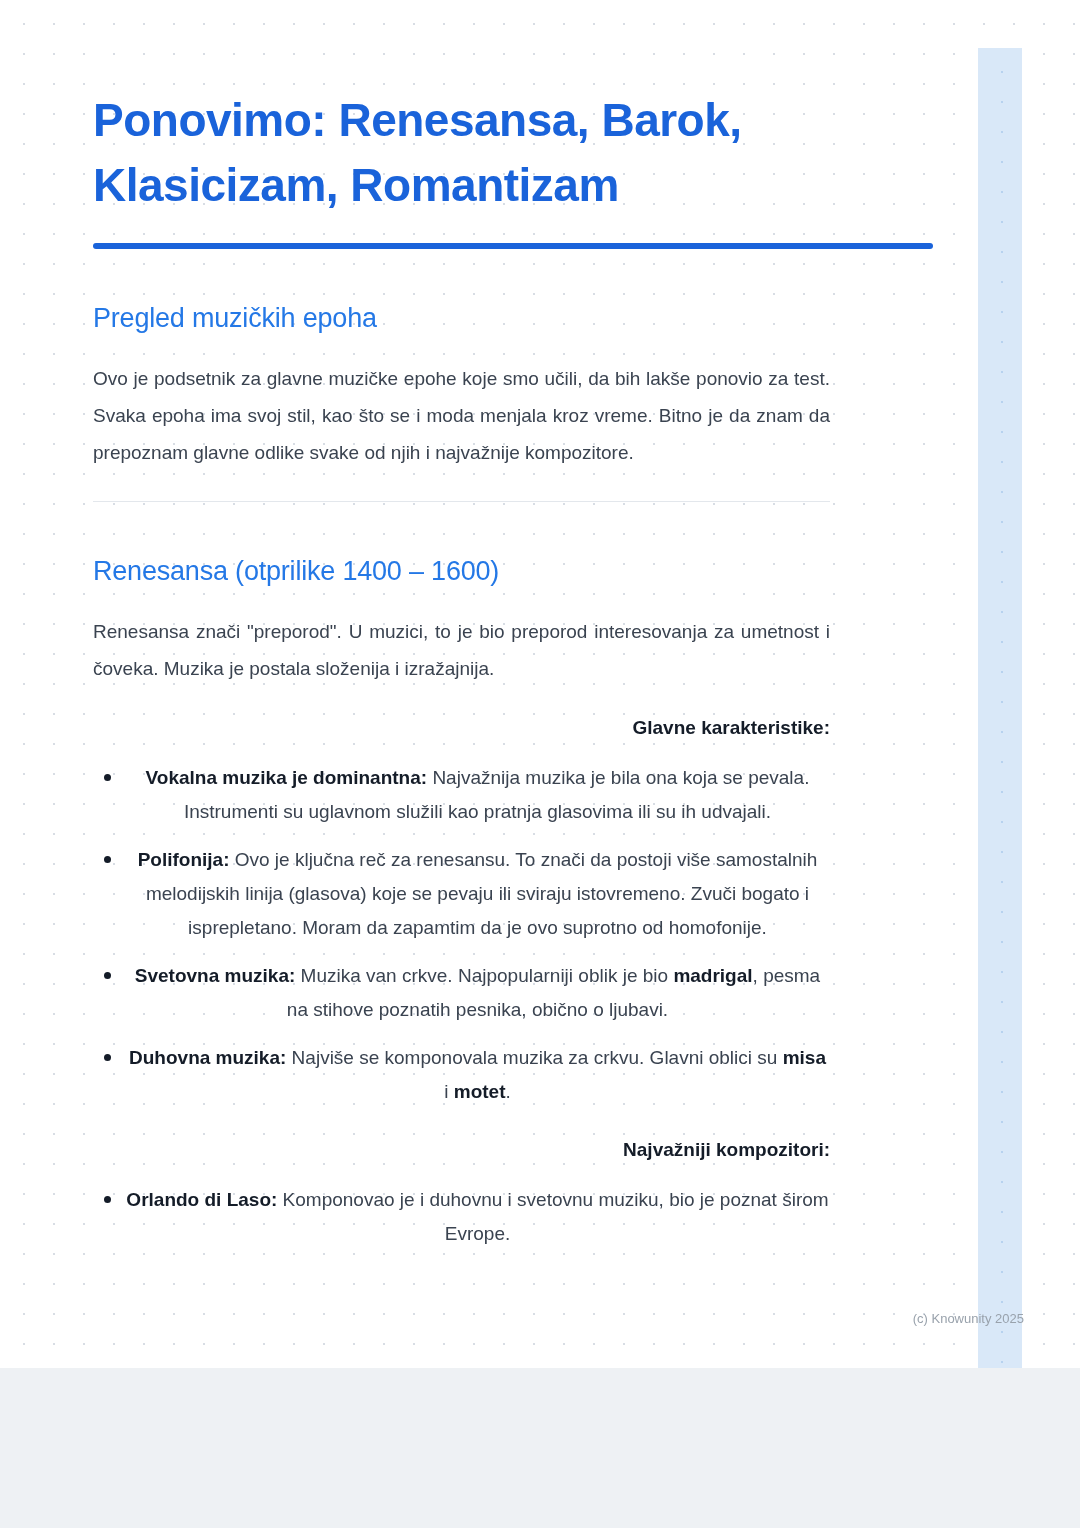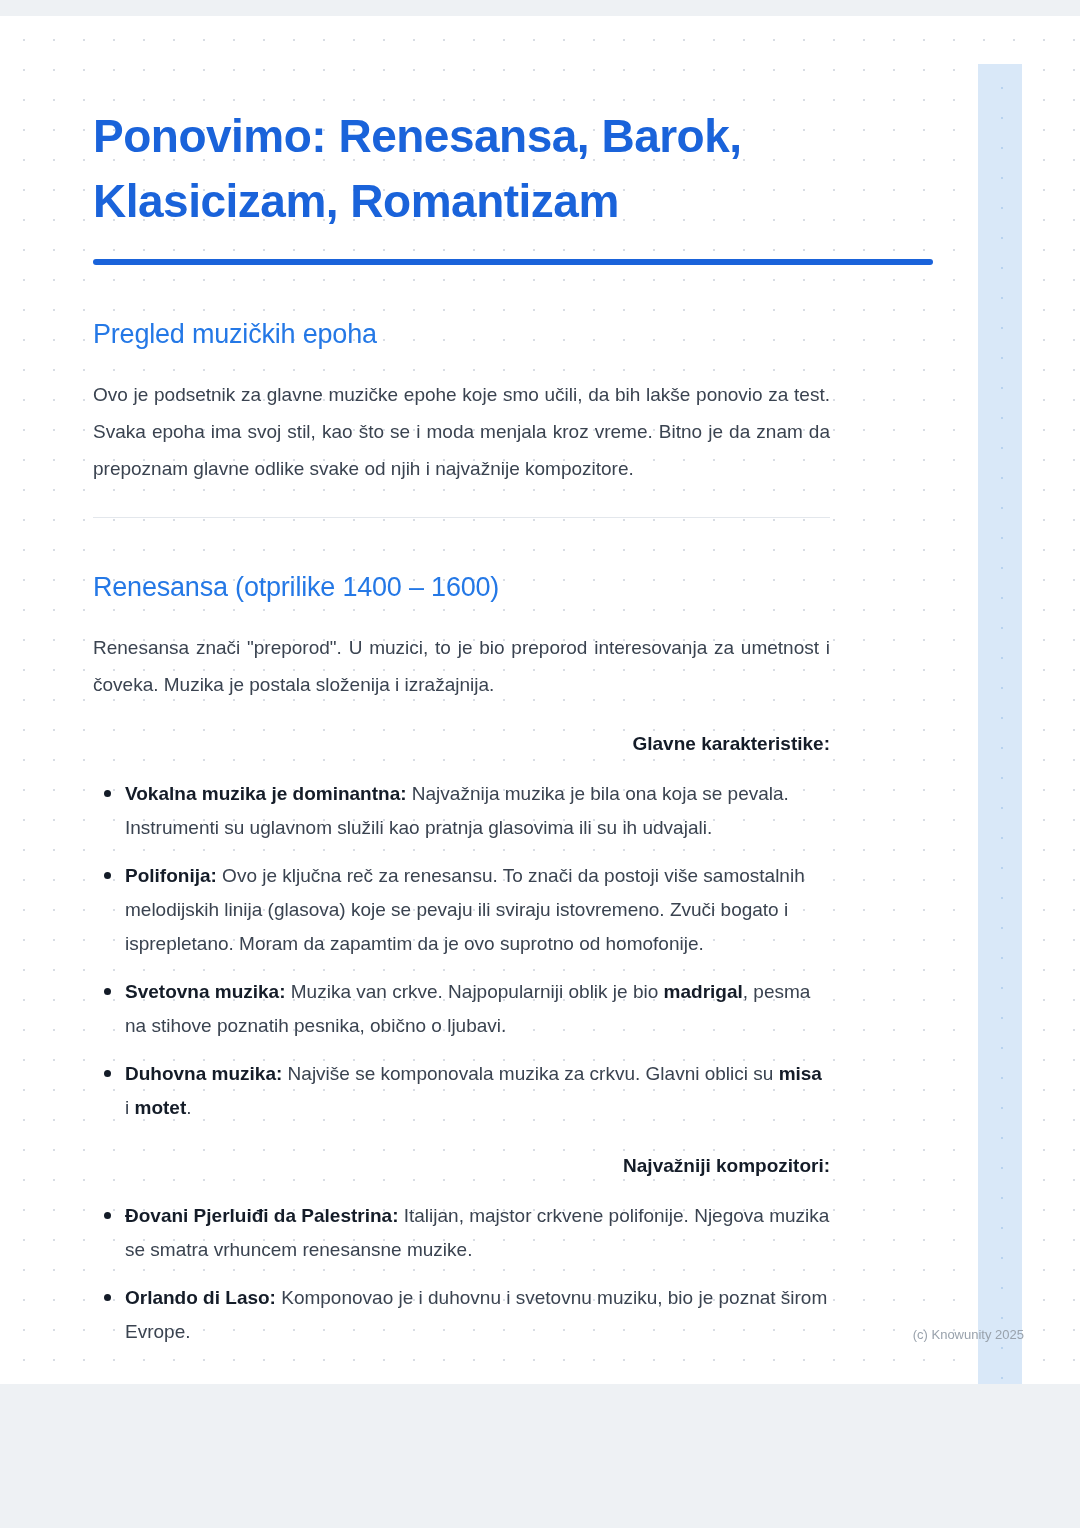--- a/index.html
+++ b/index.html
@@ -1,21 +1,21 @@
 <!DOCTYPE html>
 <html><head>
 <meta charset="utf-8">
 <style>
   * { margin: 0; padding: 0; box-sizing: border-box; }
   html, body { background: #eef1f4; }
   .page {
     position: relative;
     width: 1080px;
     height: 1368px;
-    margin: 16px auto;
+    margin: 0 auto;
     background-color: #ffffff;
     background-image: radial-gradient(circle, #d8dde4 1.2px, transparent 1.4px);
     background-size: 30px 30px;
     background-position: 9px 9px;
     overflow: hidden;
     font-family: "Liberation Sans", "DejaVu Sans", sans-serif;
     color: #3a4350;
   }
   .margin-strip {
     position: absolute;
@@ -71,20 +71,21 @@
   .bold-label {
     margin-top: 30px;
     font-size: 19px;
     font-weight: 800;
     color: #141c28;
     text-align: right;
   }
   .bullet-list {
     margin-top: 22px;
     list-style: none;
+    text-align: center;
   }
   .bullet {
     position: relative;
     padding-left: 32px;
     font-size: 19px;
     line-height: 34px;
     margin-bottom: 14px;
     color: #3a4350;
   }
   .bullet::before {
@@ -133,20 +134,19 @@
     <ul class="bullet-list">
       <li class="bullet"><strong>Vokalna muzika je dominantna:</strong><span> Najvažnija muzika je bila ona koja se pevala. Instrumenti su uglavnom služili kao pratnja glasovima ili su ih udvajali.</span></li>
       <li class="bullet"><strong>Polifonija:</strong><span> Ovo je ključna reč za renesansu. To znači da postoji više samostalnih melodijskih linija (glasova) koje se pevaju ili sviraju istovremeno. Zvuči bogato i isprepletano. Moram da zapamtim da je ovo suprotno od homofonije.</span></li>
       <li class="bullet"><strong>Svetovna muzika:</strong><span> Muzika van crkve. Najpopularniji oblik je bio </span><strong>madrigal</strong><span>, pesma na stihove poznatih pesnika, obično o ljubavi.</span></li>
       <li class="bullet"><strong>Duhovna muzika:</strong><span> Najviše se komponovala muzika za crkvu. Glavni oblici su </span><strong>misa</strong><span> i </span><strong>motet</strong><span>.</span></li>
     </ul>
 
     <p class="bold-label">Najvažniji kompozitori:</p>
 
     <ul class="bullet-list">
-      <li class="bullet"><strong>Đovani Pjerluiđi da Palestrina:</strong><span> Italijan, majstor crkvene polifonije. Njegova muzika se smatra vrhuncem renesansne muzike.</span></li>
       <li class="bullet"><strong>Orlando di Laso:</strong><span> Komponovao je i duhovnu i svetovnu muziku, bio je poznat širom Evrope.</span></li>
     </ul>
 
   </div>
 
   <div class="footer">(c) Knowunity 2025</div>
 </div>
 
 </body></html>

